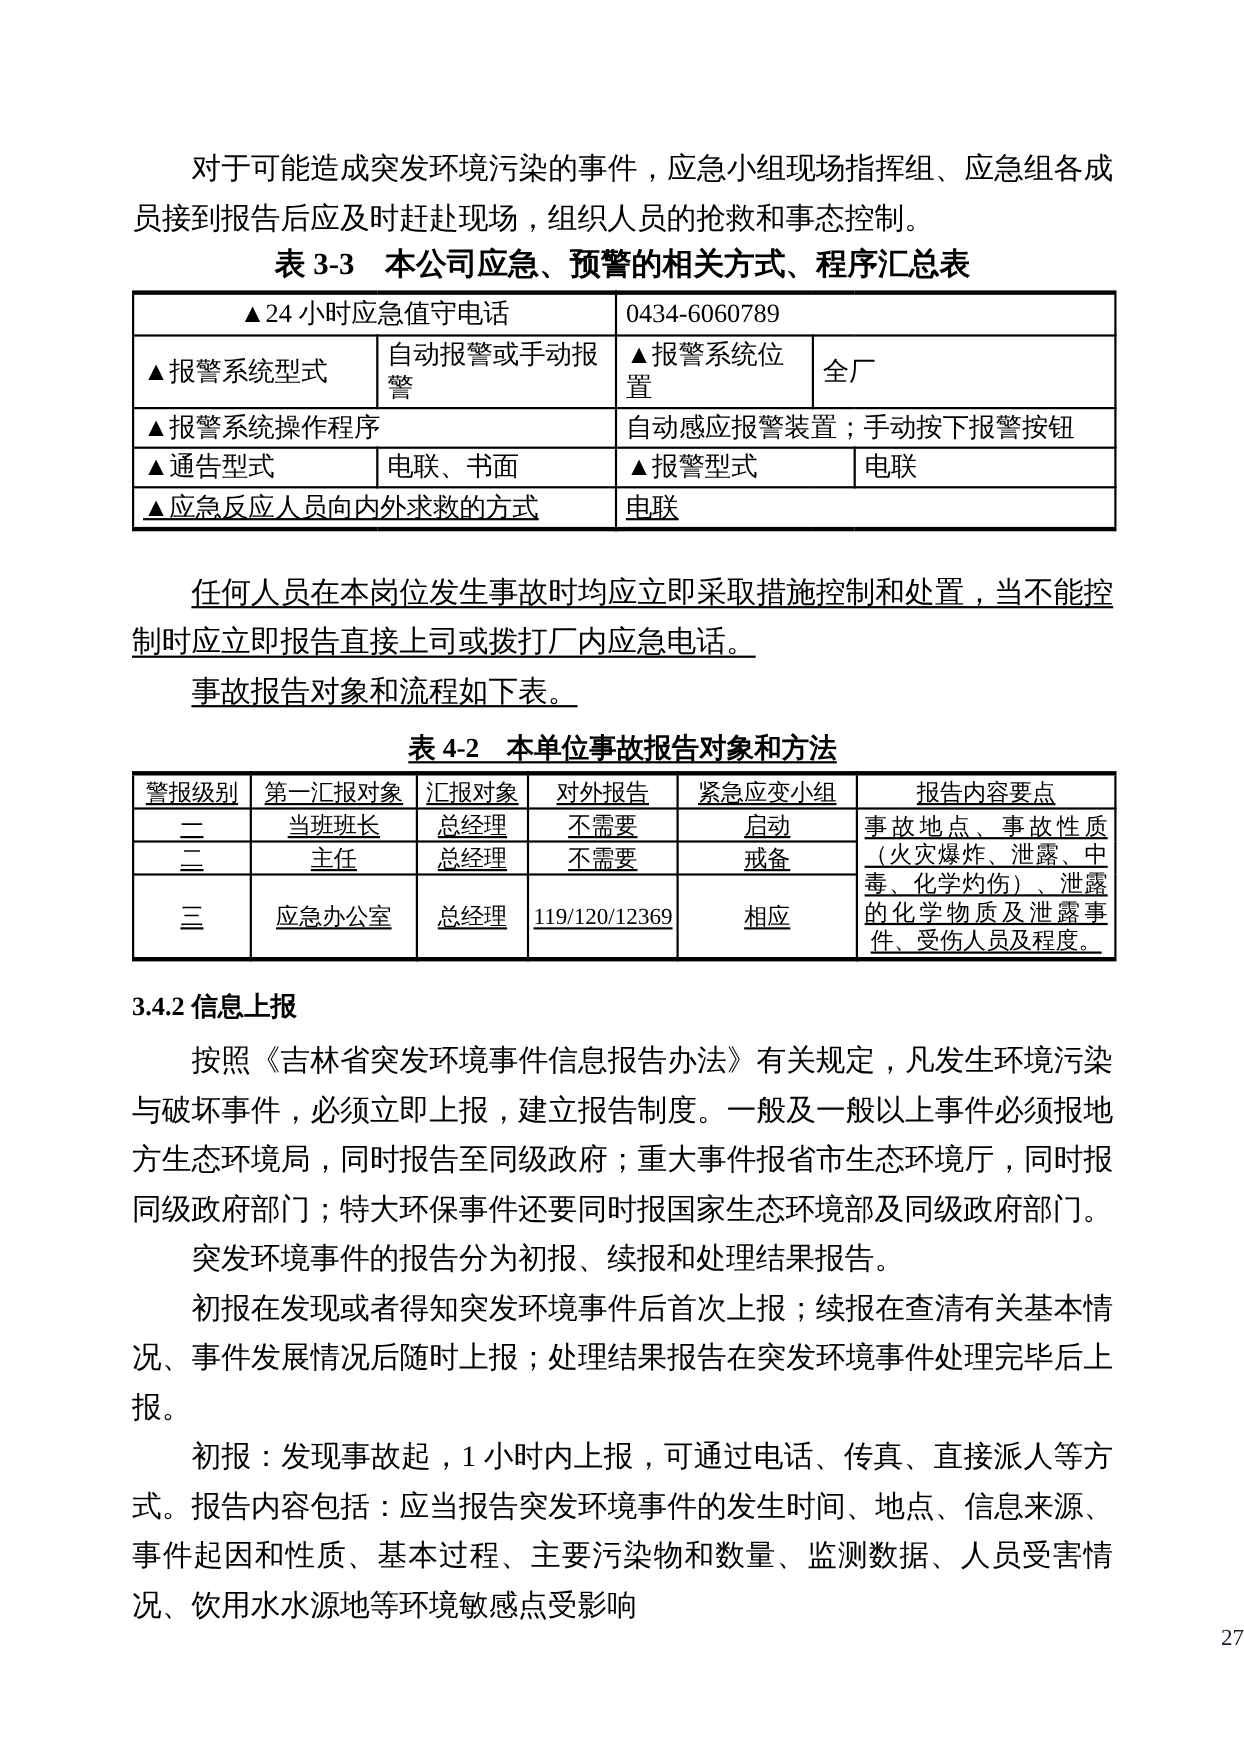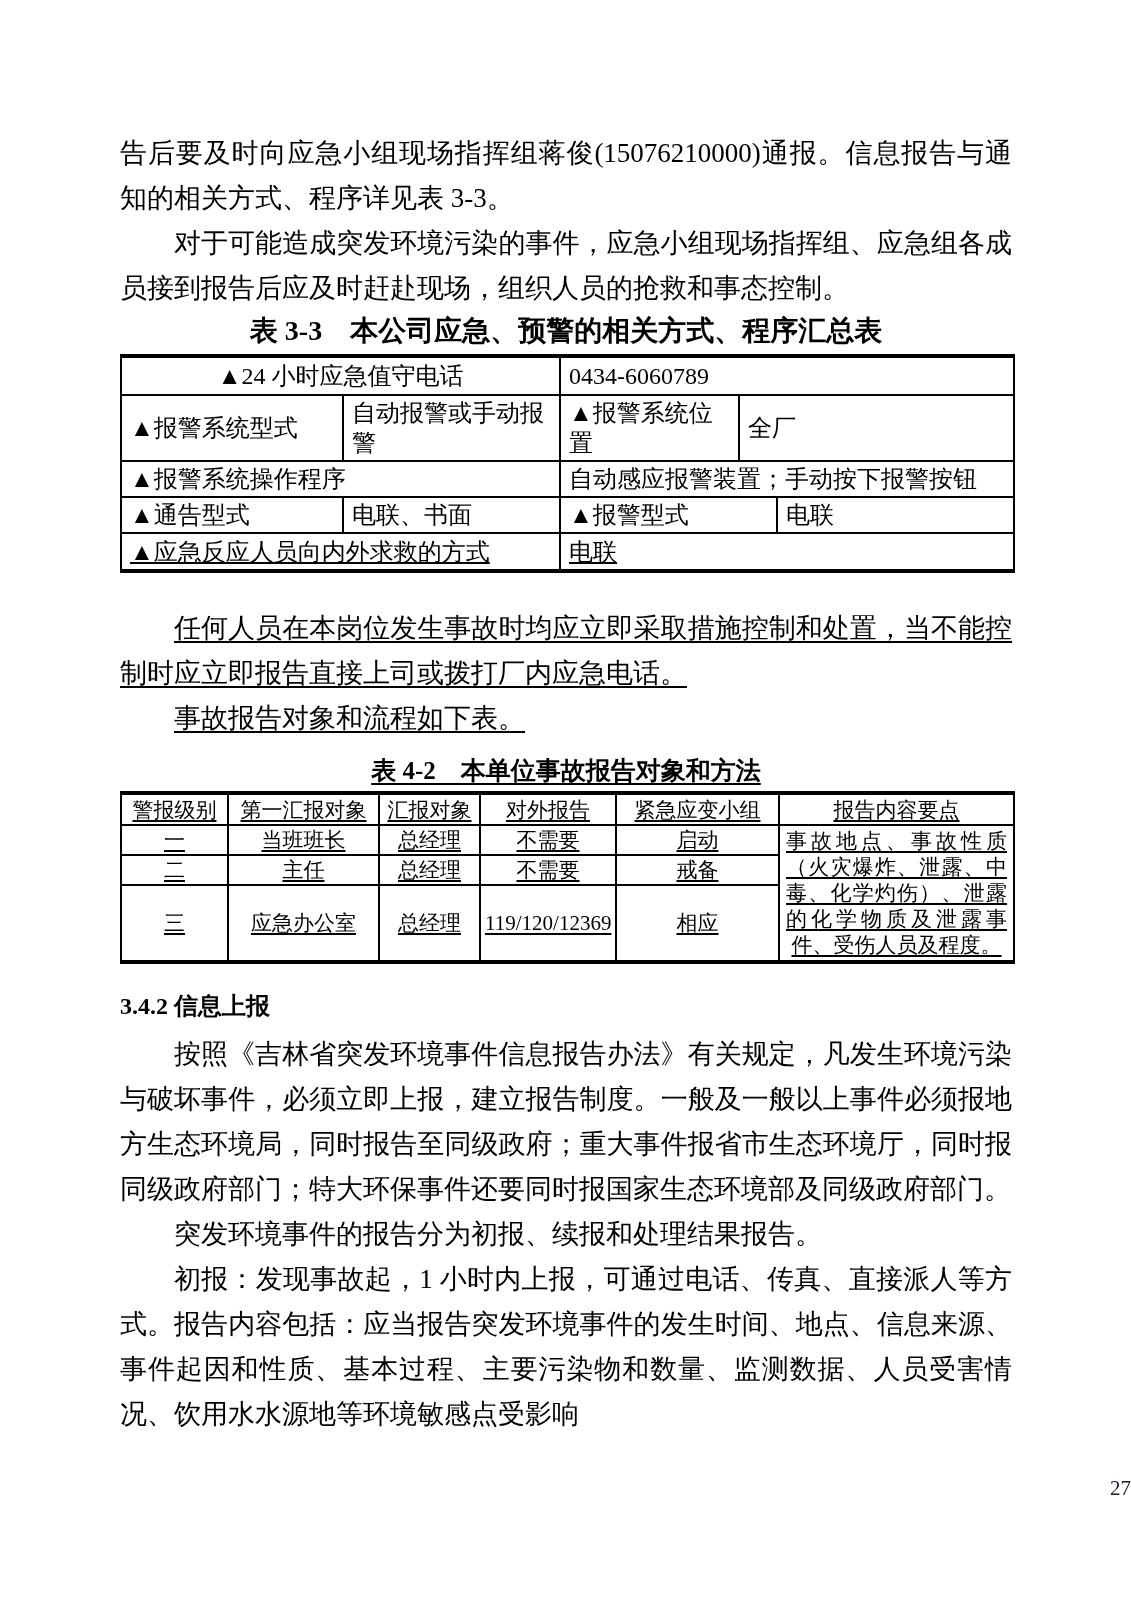--- a/index.html
+++ b/index.html
@@ -104,21 +104,20 @@
     text-align: right;
     font-size: 21px;
     color: #1a1a2e;
   }
 </style>
 </head>
 <body>
 
 <div class="page">
 
-  <p class="body-text">告后要及时向应急小组现场指挥组蒋俊(15076210000)通报。信息报告与通知的相关方式、程序详见表 3-3。</p>
   <p class="body-text indent">对于可能造成突发环境污染的事件，应急小组现场指挥组、应急组各成员接到报告后应及时赶赴现场，组织人员的抢救和事态控制。</p>
 
   <div class="tbl-title">表 3-3　本公司应急、预警的相关方式、程序汇总表</div>
 
   <table class="t33">
     <colgroup>
       <col style="width:222px">
         <col style="width:217px">
         <col style="width:179px">
         <col style="width:38px">
@@ -197,17 +196,18 @@
       <td class="cell-u">119/120/12369</td>
       <td class="cell-u">相应</td>
     </tr>
   </tbody>
     </table>
 
   <div class="section-heading">3.4.2 信息上报</div>
 
   <p class="body-text indent">按照《吉林省突发环境事件信息报告办法》有关规定，凡发生环境污染与破坏事件，必须立即上报，建立报告制度。一般及一般以上事件必须报地方生态环境局，同时报告至同级政府；重大事件报省市生态环境厅，同时报同级政府部门；特大环保事件还要同时报国家生态环境部及同级政府部门。</p>
   <p class="body-text indent">突发环境事件的报告分为初报、续报和处理结果报告。</p>
+  <p class="body-text indent">初报在发现或者得知突发环境事件后首次上报；续报在查清有关基本情况、事件发展情况后随时上报；处理结果报告在突发环境事件处理完毕后上报。</p>
   <p class="body-text indent">初报：发现事故起，1 小时内上报，可通过电话、传真、直接派人等方式。报告内容包括：应当报告突发环境事件的发生时间、地点、信息来源、事件起因和性质、基本过程、主要污染物和数量、监测数据、人员受害情况、饮用水水源地等环境敏感点受影响</p>
 
   <div class="page-number">27</div>
 
 </div>
 
 </body></html>

